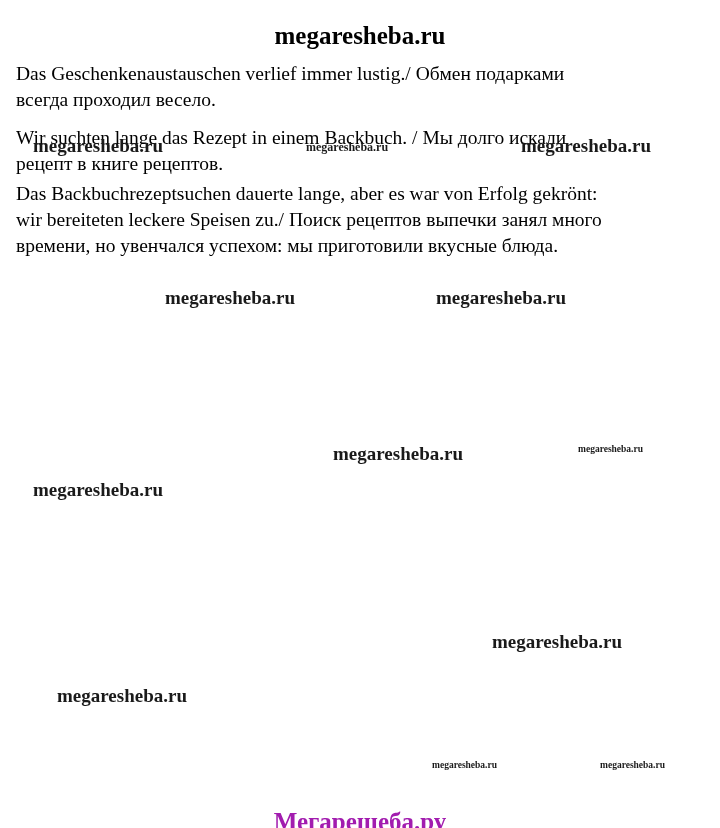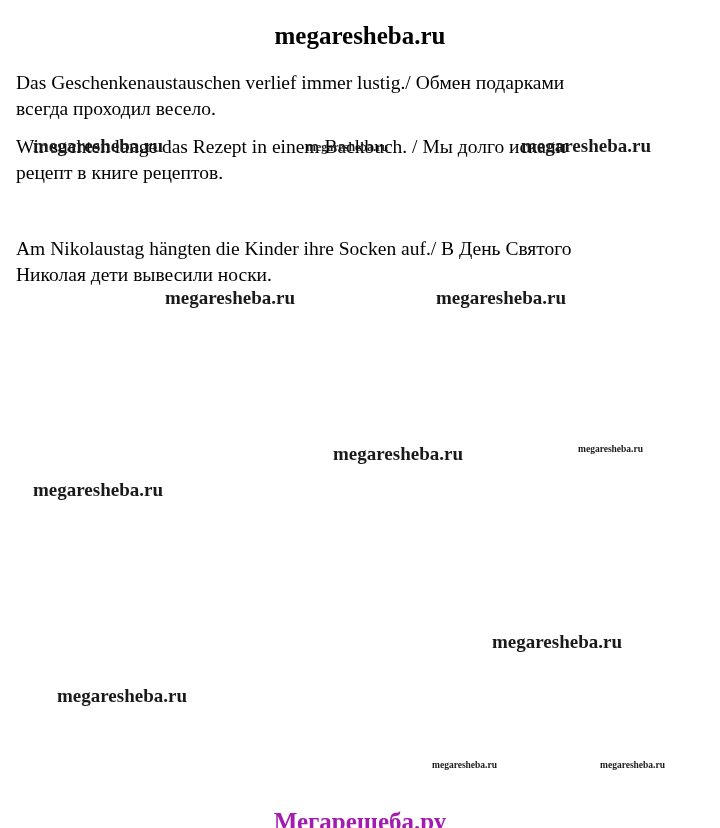--- a/index.html
+++ b/index.html
@@ -39,21 +39,21 @@
     left: 0;
     width: 720px;
     text-align: center;
     font-family: "Liberation Serif", serif;
     font-weight: bold;
     font-size: 25px;
     color: #a21caf;
   }
   .content {
     position: absolute;
-    top: 52px;
+    top: 43px;
     left: 16px;
     width: 690px;
   }
   .para {
     font-size: 19.5px;
     line-height: 26px;
     text-align: left;
     margin: 0;
     white-space: pre-wrap;
   }
@@ -81,25 +81,26 @@
 
   <div class="header-title">megaresheba.ru</div>
 
   <div class="content">
     <p class="para">Das Geschenkenaustauschen verlief immer lustig./ Обмен подарками
 всегда проходил весело.</p>
     <div class="gap-md"></div>
     <p class="para">Wir suchten lange das Rezept in einem Backbuch. / Мы долго искали
 рецепт в книге рецептов.</p>
     <div class="gap-sm"></div>
+    <p class="para">Das Backbuchrezeptsuchen dauerte lange, aber es war von Erfolg gekrönt:
+wir bereiteten leckere Speisen zu./ Поиск рецептов выпечки занял много
+времени, но увенчался успехом: мы приготовили вкусные блюда.</p>
     <div class="gap-md"></div>
     <div class="gap-lg"></div>
     <div class="gap-md"></div>
-    <p class="para">Am Nikolaustag hängten die Kinder ihre Socken auf./ В День Святого
-Николая дети вывесили носки.</p>
     <div class="gap-lg"></div>
     <div class="gap-md"></div>
     <div class="gap-sm"></div>
   </div>
 
   <div class="wm wm-lg" style="left:33px; top:117px;">megaresheba.ru</div>
   <div class="wm wm-sm" style="left:306px; top:122px;">megaresheba.ru</div>
   <div class="wm wm-lg" style="left:521px; top:117px;">megaresheba.ru</div>
   <div class="wm wm-lg" style="left:165px; top:269px;">megaresheba.ru</div>
   <div class="wm wm-lg" style="left:436px; top:269px;">megaresheba.ru</div>

